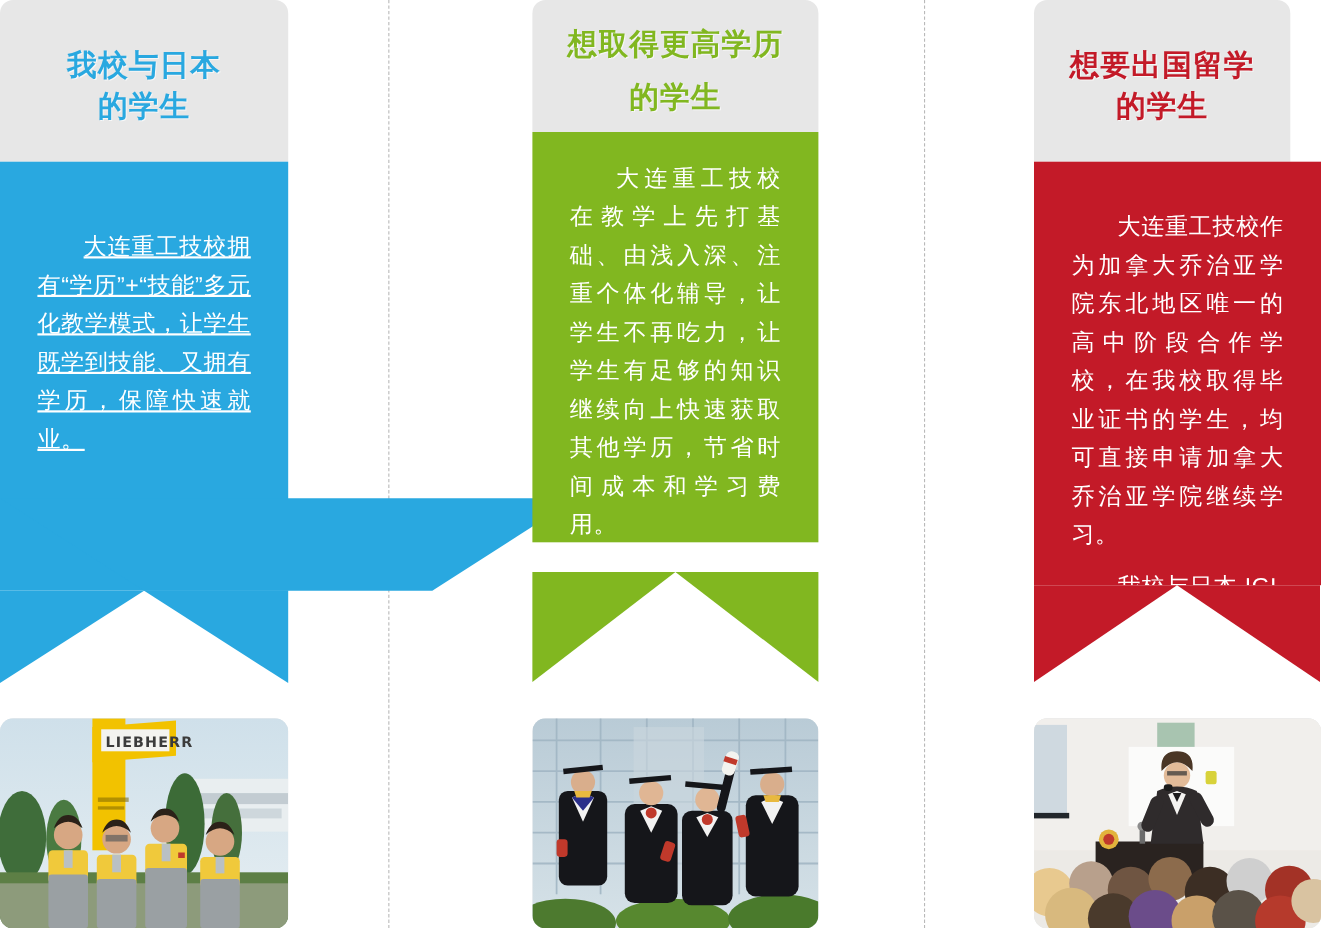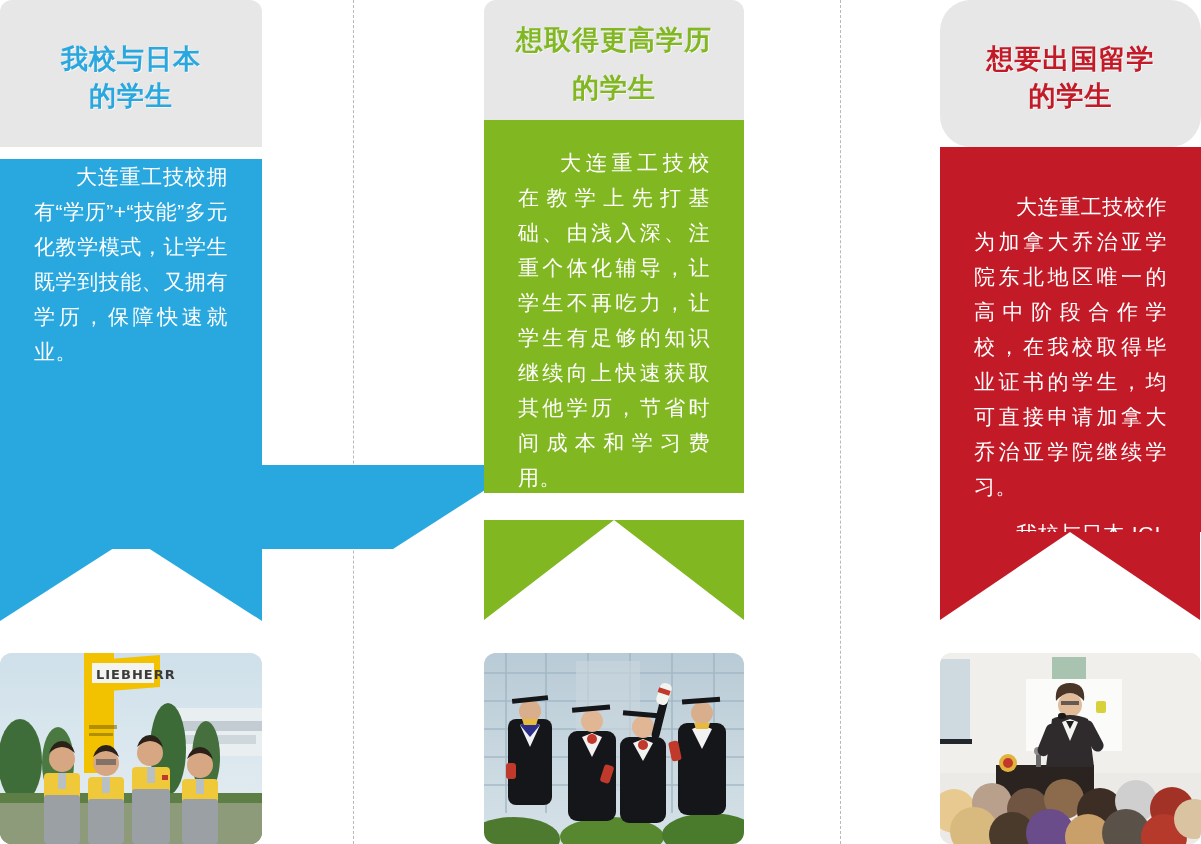--- a/index.html
+++ b/index.html
@@ -89,21 +89,21 @@
   <div class="vsep" style="left:353px;"></div>
   <div class="vsep" style="left:840px;"></div>
 
   <div class="col" style="left:0px;width:262px;">
 
     <div class="card-head" style="height:147px;width:262px;">
       <div class="t-line c-blue">我校与日本</div>
       <div class="t-line c-blue">的学生</div>
     </div>
 
-    <div class="card-body bg-blue" style="height:390px;">
+    <div class="card-body bg-blue" style="height:390px;padding-top:48px;text-decoration:underline;">
       <p>大连重工技校拥有“学历”+“技能”多元化教学模式，让学生既学到技能、又拥有学历，保障快速就业。</p>
       <div class="chev" style="top:390px;border-left-width:131px;border-right-width:131px;border-bottom-width:84px;border-bottom-color:#29a8e0;border-bottom-style:solid;transform:scaleY(-1);transform-origin:top;"></div>
     </div>
 
     <div style="position:absolute;top:537px;left:0;width:0;height:0;border-left:131px solid #29a8e0;border-right:131px solid #29a8e0;border-bottom:84px solid transparent;"></div>
 
     <div class="photo" style="left:0px;top:653px;width:262px;height:191px;">
       <svg viewBox="0 0 262 191" preserveAspectRatio="none">
         <defs>
           <linearGradient id="sky1" x1="0" y1="0" x2="0" y2="1">
@@ -246,21 +246,21 @@
             <polygon points="16,26 32,26 30,32 18,32" fill="#e8b93f"></polygon>
             <rect x="-8" y="44" width="10" height="20" rx="3" fill="#c0392b" transform="rotate(-12 -3 54)"></rect>
           </g>
         </g>
       </svg>
     </div>
   </div>
 
   <div class="col" style="left:940px;width:261px;">
 
-    <div class="card-head" style="height:147px;width:261px;border-radius:31px;">
+    <div class="card-head" style="height:147px;width:233px;">
       <div class="t-line c-red">想要出国留学</div>
       <div class="t-line c-red">的学生</div>
     </div>
 
     <div class="card-body bg-red" style="height:385px;padding-top:30px;">
       <p>大连重工技校作为加拿大乔治亚学院东北地区唯一的高中阶段合作学校，在我校取得毕业证书的学生，均可直接申请加拿大乔治亚学院继续学习。</p>
       <p>我校与日本 IGL 医疗福祉专门学校、麻生教育集团签订合作关系，取得我校相关专业毕业证书，均可申请日本相关院校继续学习或者直接就业。</p>
     </div>
 
     <div style="position:absolute;top:532px;left:0;width:0;height:0;border-left:130.5px solid #c31a28;border-right:130.5px solid #c31a28;border-bottom:88px solid transparent;"></div>

